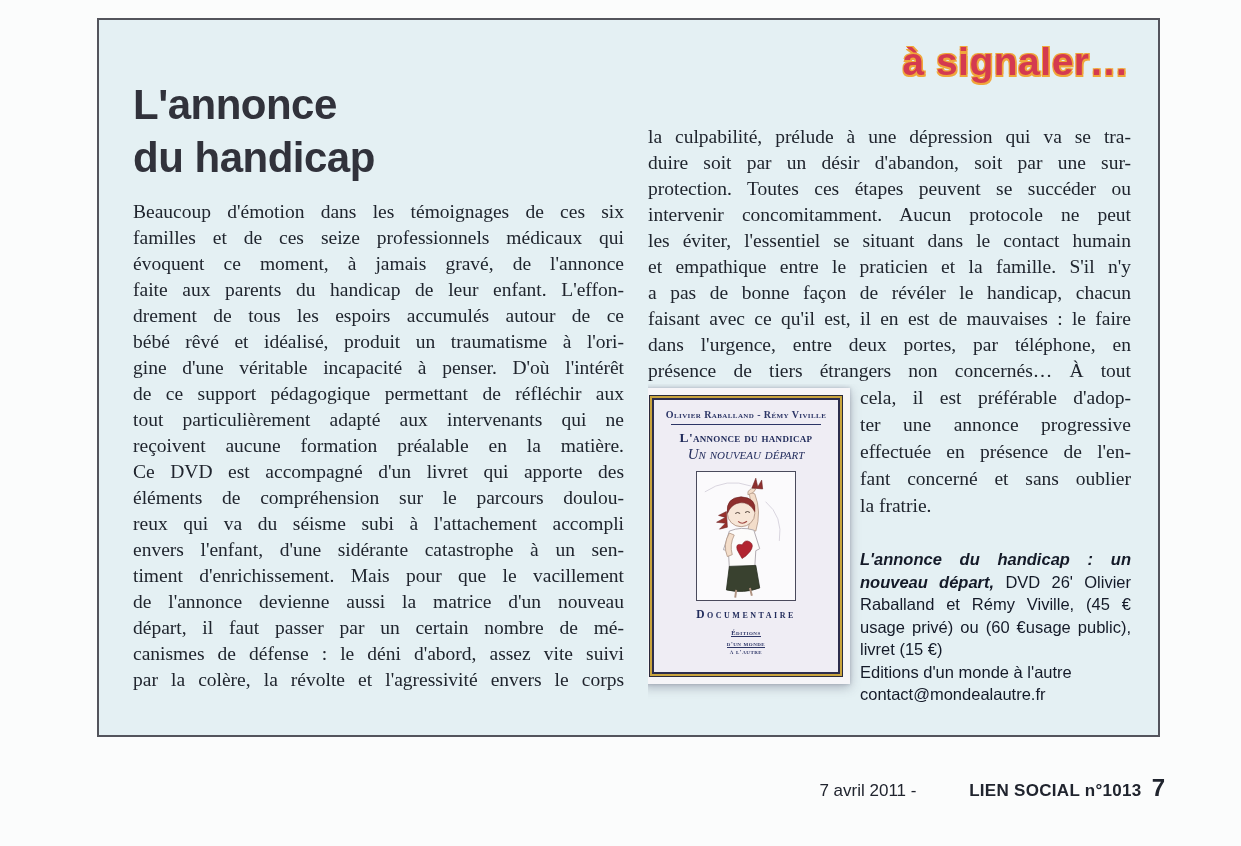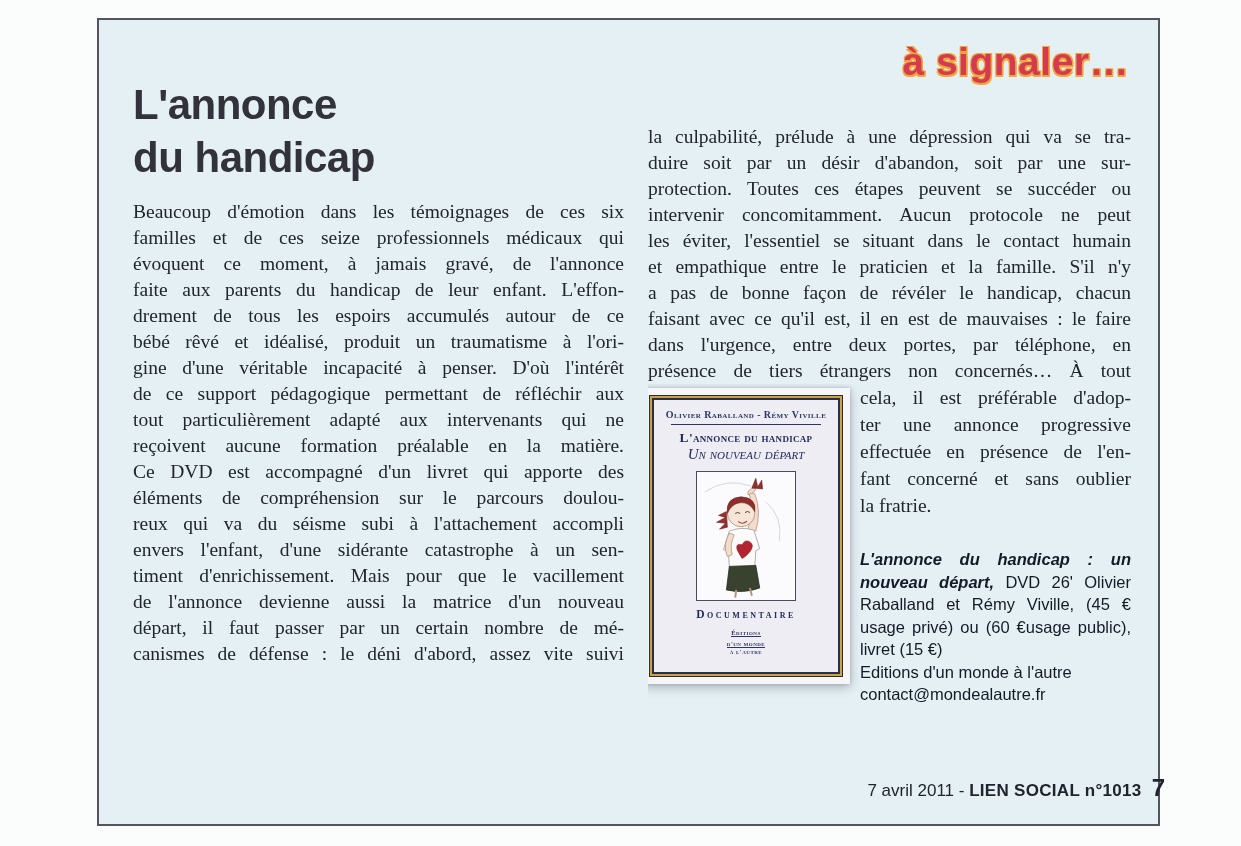--- a/index.html
+++ b/index.html
@@ -3,21 +3,21 @@
 <meta charset="utf-8">
 <style>
   * { margin:0; padding:0; box-sizing:border-box; }
   html,body { background:#ffffff; }
   .canvas {
     position:relative; width:1241px; height:846px;
     background:#fbfcfc; overflow:hidden;
     font-family:"Liberation Serif", serif;
   }
   .page-box {
-    position:absolute; left:97px; top:18px; width:1063px; height:808px;
+    position:absolute; left:97px; top:18px; width:1063px; height:719px;
     background:#e4f0f3; border:2px solid #53545c;
   }
   
   .section-label {
     position:absolute; top:20px; right:29px;
     font-family:"Liberation Sans", sans-serif;
     font-size:39px; font-weight:bold; color:#d43a50;
     text-shadow: 1.5px 1.5px 0 #f0a73a, -1px -1px 0 #f0a73a,
                  1.5px -1px 0 #f0a73a, -1px 1.5px 0 #f0a73a;
     letter-spacing:0.5px;
@@ -91,21 +91,21 @@
   .caption-flow { text-align:justify; }
   .caption-lead { font-weight:bold; font-style:italic; }
   .caption-line { text-align:left; }
   
   .footer {
     position:absolute; top:774px; right:76px;
     font-family:"Liberation Sans", sans-serif;
     color:#20242e; white-space:nowrap;
   }
   .footer-date { font-size:17px; }
-  .footer-mag  { font-size:17px; font-weight:bold; letter-spacing:0.3px; }
+  .footer-mag  { font-size:17px; font-weight:bold; letter-spacing:0.3px;margin-left:48px; }
   .footer-page { font-size:24px; font-weight:bold; margin-left:10px; }
 </style>
 </head>
 <body>
 
 <div class="canvas">
   <div class="page-box">
 
     <div class="section-label">à signaler…</div>
 
@@ -126,20 +126,21 @@
         <div class="jline">tout particulièrement adapté aux intervenants qui ne</div>
         <div class="jline">reçoivent aucune formation préalable en la matière.</div>
         <div class="jline">Ce DVD est accompagné d'un livret qui apporte des</div>
         <div class="jline">éléments de compréhension sur le parcours doulou-</div>
         <div class="jline">reux qui va du séisme subi à l'attachement accompli</div>
         <div class="jline">envers l'enfant, d'une sidérante catastrophe à un sen-</div>
         <div class="jline">timent d'enrichissement. Mais pour que le vacillement</div>
         <div class="jline">de l'annonce devienne aussi la matrice d'un nouveau</div>
         <div class="jline">départ, il faut passer par un certain nombre de mé-</div>
         <div class="jline">canismes de défense : le déni d'abord, assez vite suivi</div>
+        <div class="jline">par la colère, la révolte et l'agressivité envers le corps</div>
       </div>
 
     <div class="col-right">
       <div>
           <div class="jline">la culpabilité, prélude à une dépression qui va se tra-</div>
           <div class="jline">duire soit par un désir d'abandon, soit par une sur-</div>
           <div class="jline">protection. Toutes ces étapes peuvent se succéder ou</div>
           <div class="jline">intervenir concomitamment. Aucun protocole ne peut</div>
           <div class="jline">les éviter, l'essentiel se situant dans le contact humain</div>
           <div class="jline">et empathique entre le praticien et la famille. S'il n'y</div>

